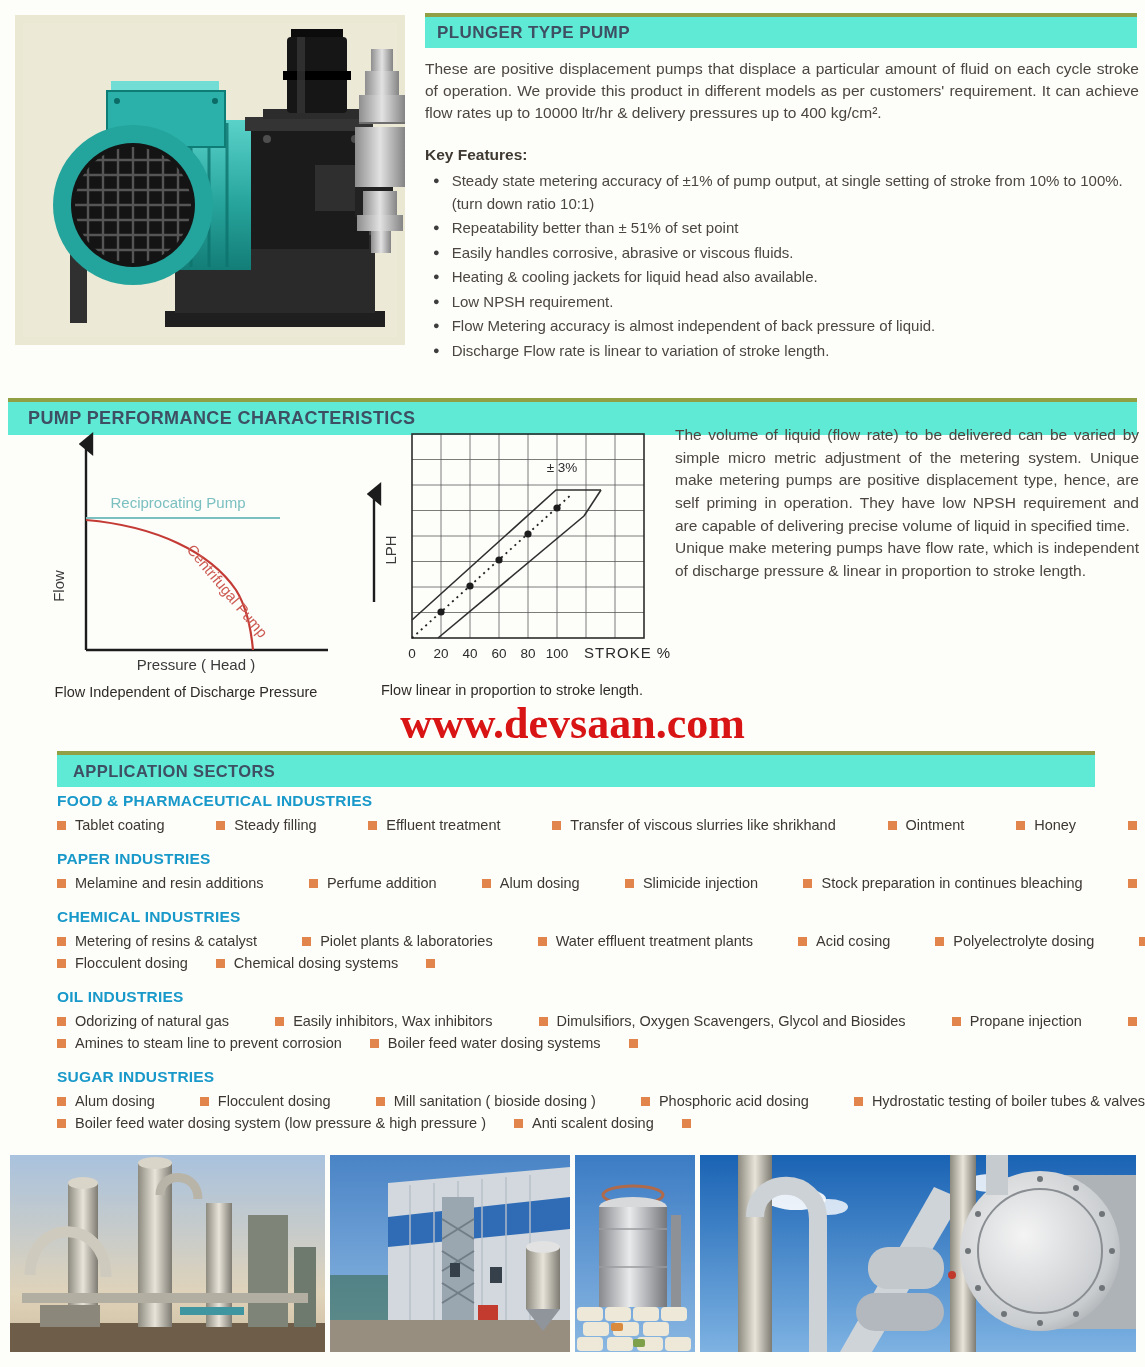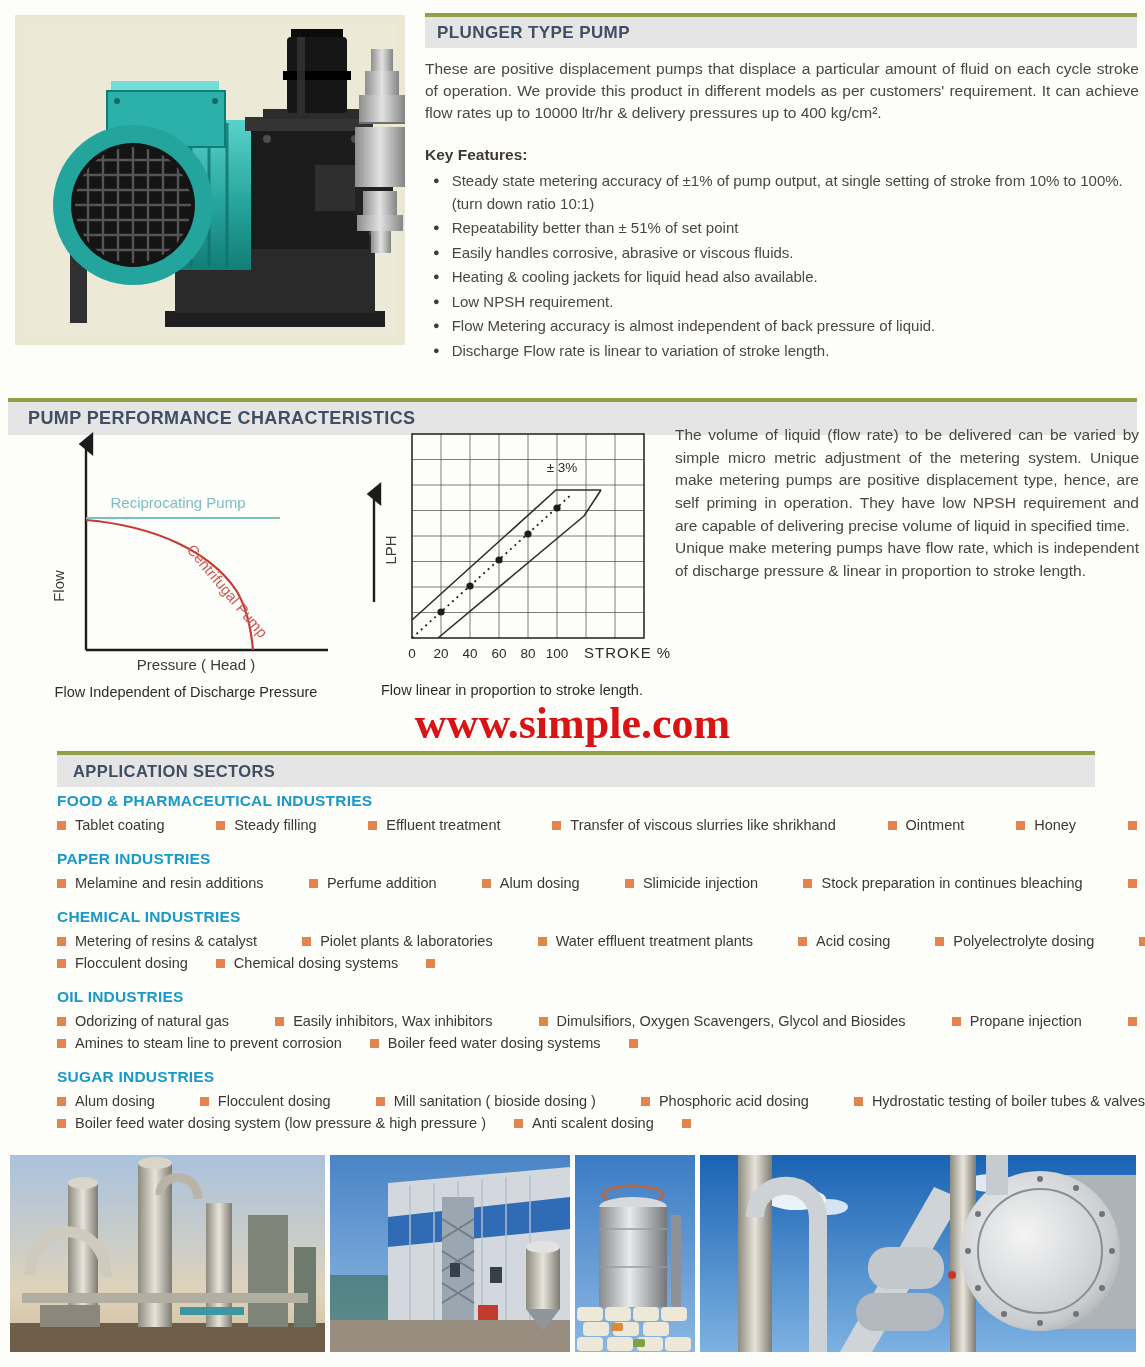--- a/index.html
+++ b/index.html
@@ -2,21 +2,21 @@
 <html><head>
 <meta charset="utf-8">
 <style>
   html,body{margin:0;padding:0;}
   body{
     width:1145px;height:1367px;position:relative;overflow:hidden;
     background:#fdfdfa;font-family:"Liberation Sans", sans-serif;color:#454039;
   }
   
   .band{
-    background:#e5e5e5;color:#3e4e63;font-weight:bold;letter-spacing:.4px;
+    background:#5eead4;color:#3e4e63;font-weight:bold;letter-spacing:.4px;
     border-top:4px solid #91a045;box-sizing:border-box;
     display:flex;align-items:center;
   }
   .band-title{position:absolute;left:425px;top:13px;width:712px;height:35px;font-size:17px;padding-left:12px;}
   .band-perf{position:absolute;left:8px;top:363px;width:1129px;height:37px;font-size:18px;padding-left:20px;margin-top:35px;}
   .band-app{position:absolute;left:57px;top:751px;width:1038px;height:36px;font-size:16.5px;padding-left:16px;}
   
   .product-photo{position:absolute;left:15px;top:15px;width:390px;height:330px;background:#eae8d2;}
   .product-photo svg{display:block;}
   
@@ -259,21 +259,21 @@
       <text x="240" y="236" font-size="15" letter-spacing="1" fill="#2c2c2c">STROKE %</text>
     </svg>
     <div class="chart-caption">Flow linear in proportion to stroke length.</div>
   </div>
 
   <div class="perf-text">
     <p>The volume of liquid (flow rate) to be delivered can be varied by simple micro metric adjustment of the metering system. Unique make metering pumps are positive displacement type, hence, are self priming in operation. They have low NPSH requirement and are capable of delivering precise volume of liquid in specified time.</p>
     <p>Unique make metering pumps have flow rate, which is independent of discharge pressure &amp; linear in proportion to stroke length.</p>
   </div>
 
-  <div class="watermark">www.simple.com</div>
+  <div class="watermark">www.devsaan.com</div>
 
   <div class="band band-app">APPLICATION SECTORS</div>
   <div id="sectors">
       <div class="sector">
         <h3>FOOD &amp; PHARMACEUTICAL INDUSTRIES</h3>
         <div class="sec-line justify">
           <span class="sec-item">
             <span class="sq"></span>
             <span>Tablet coating</span>
           </span>

